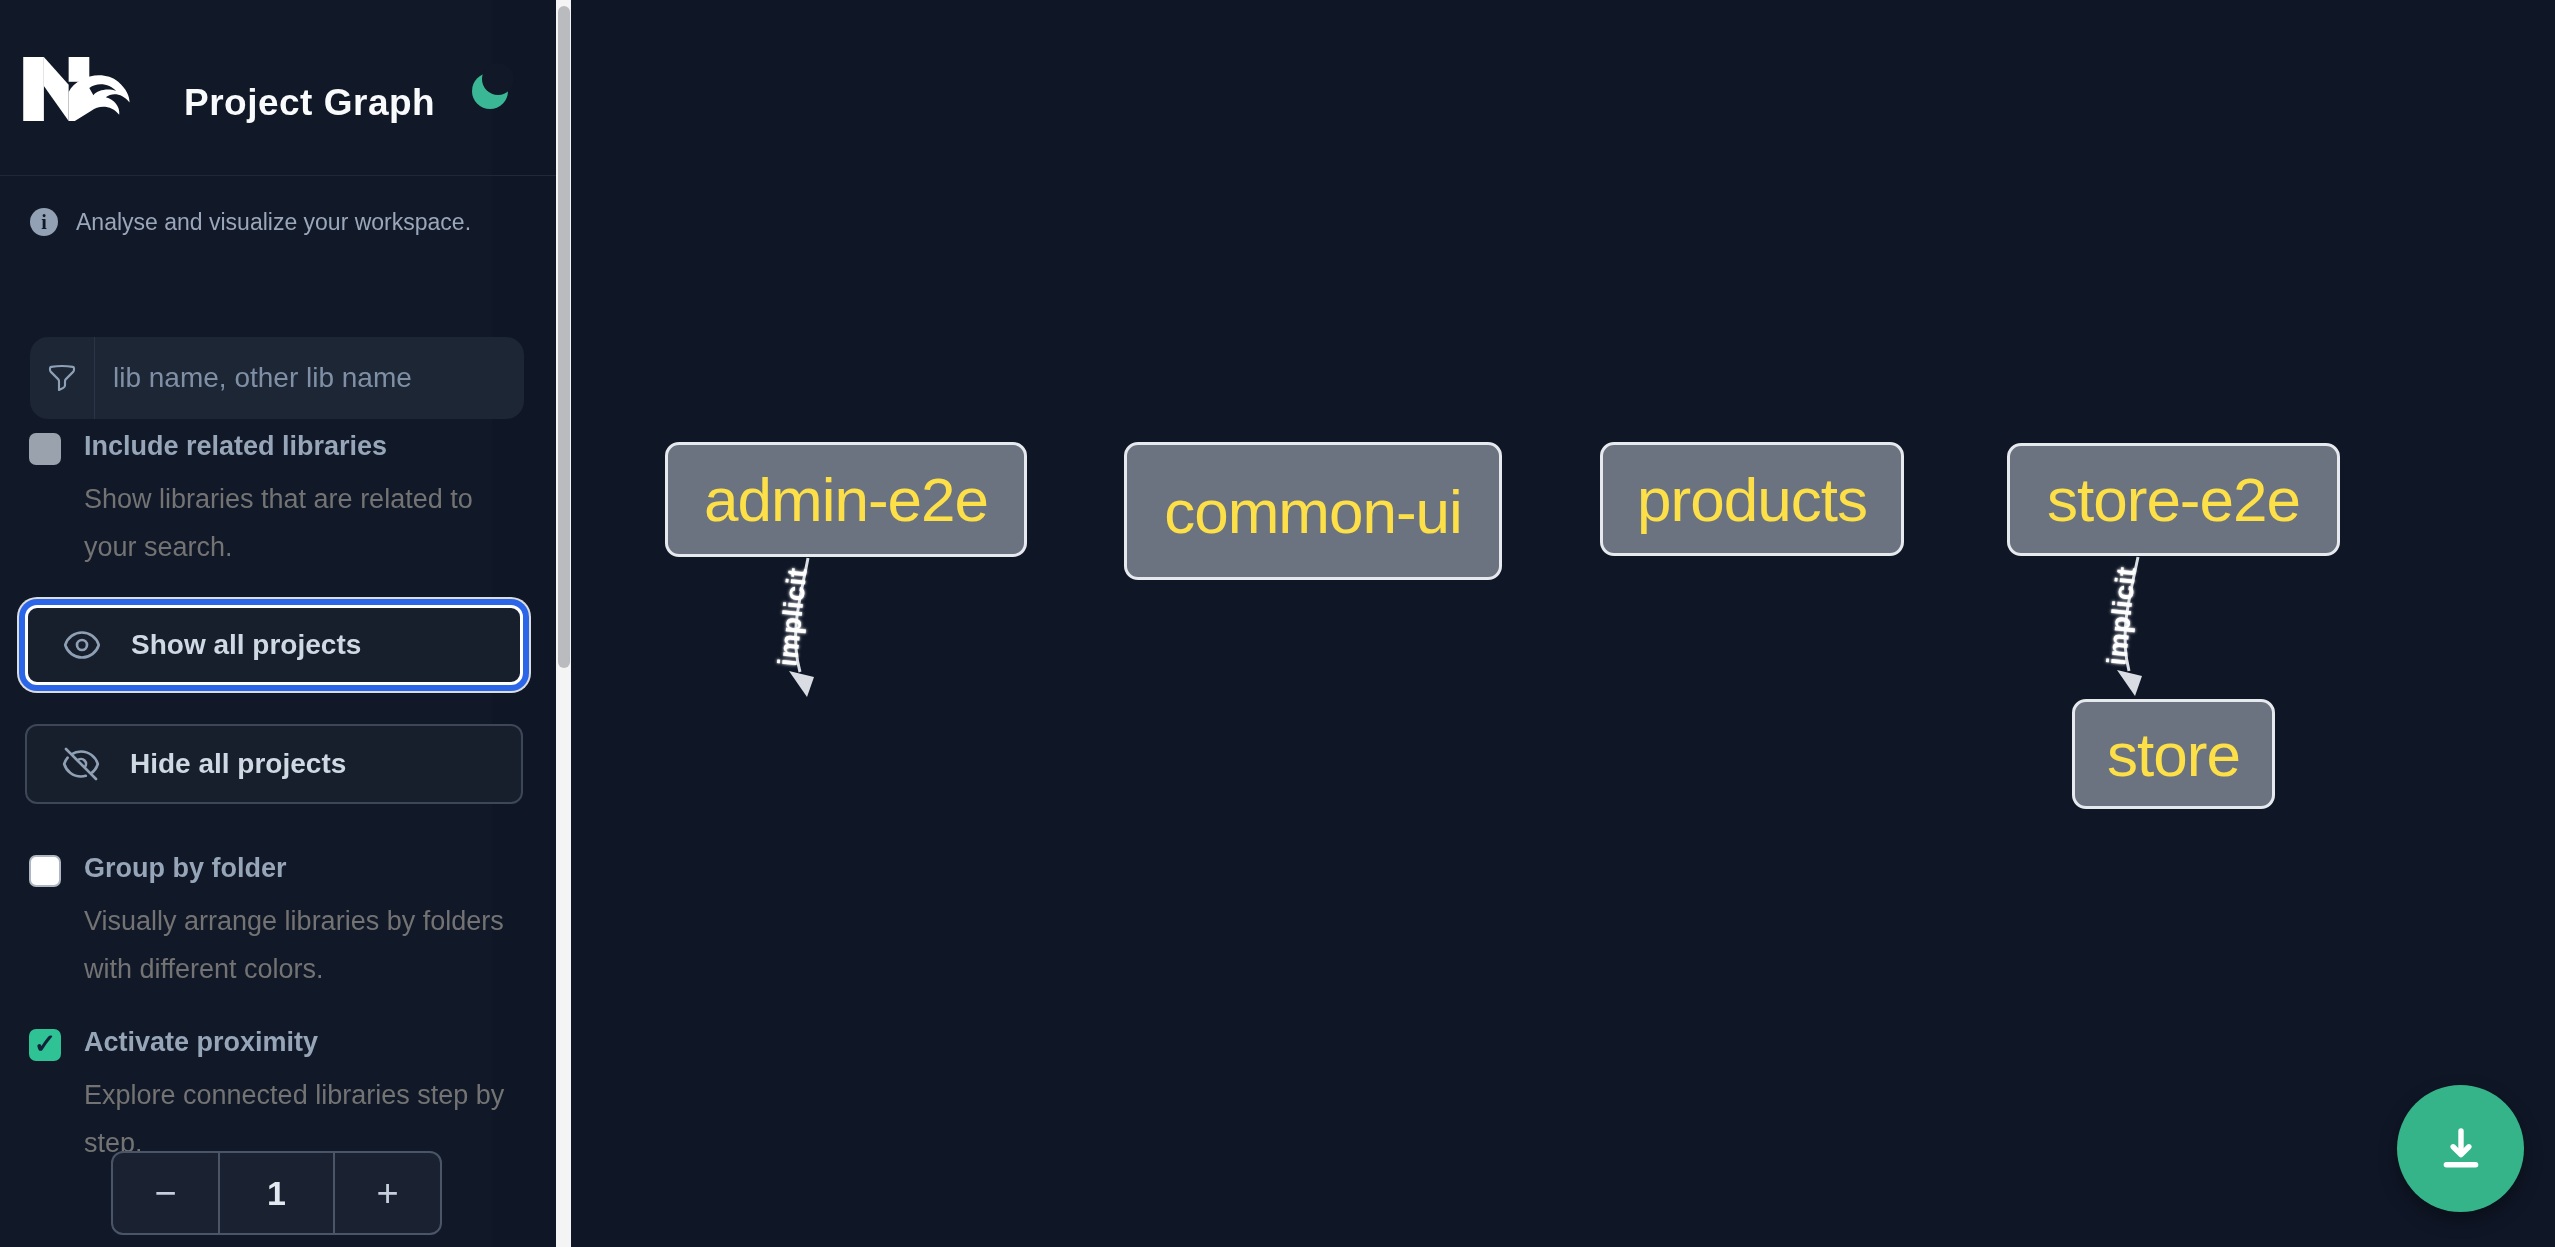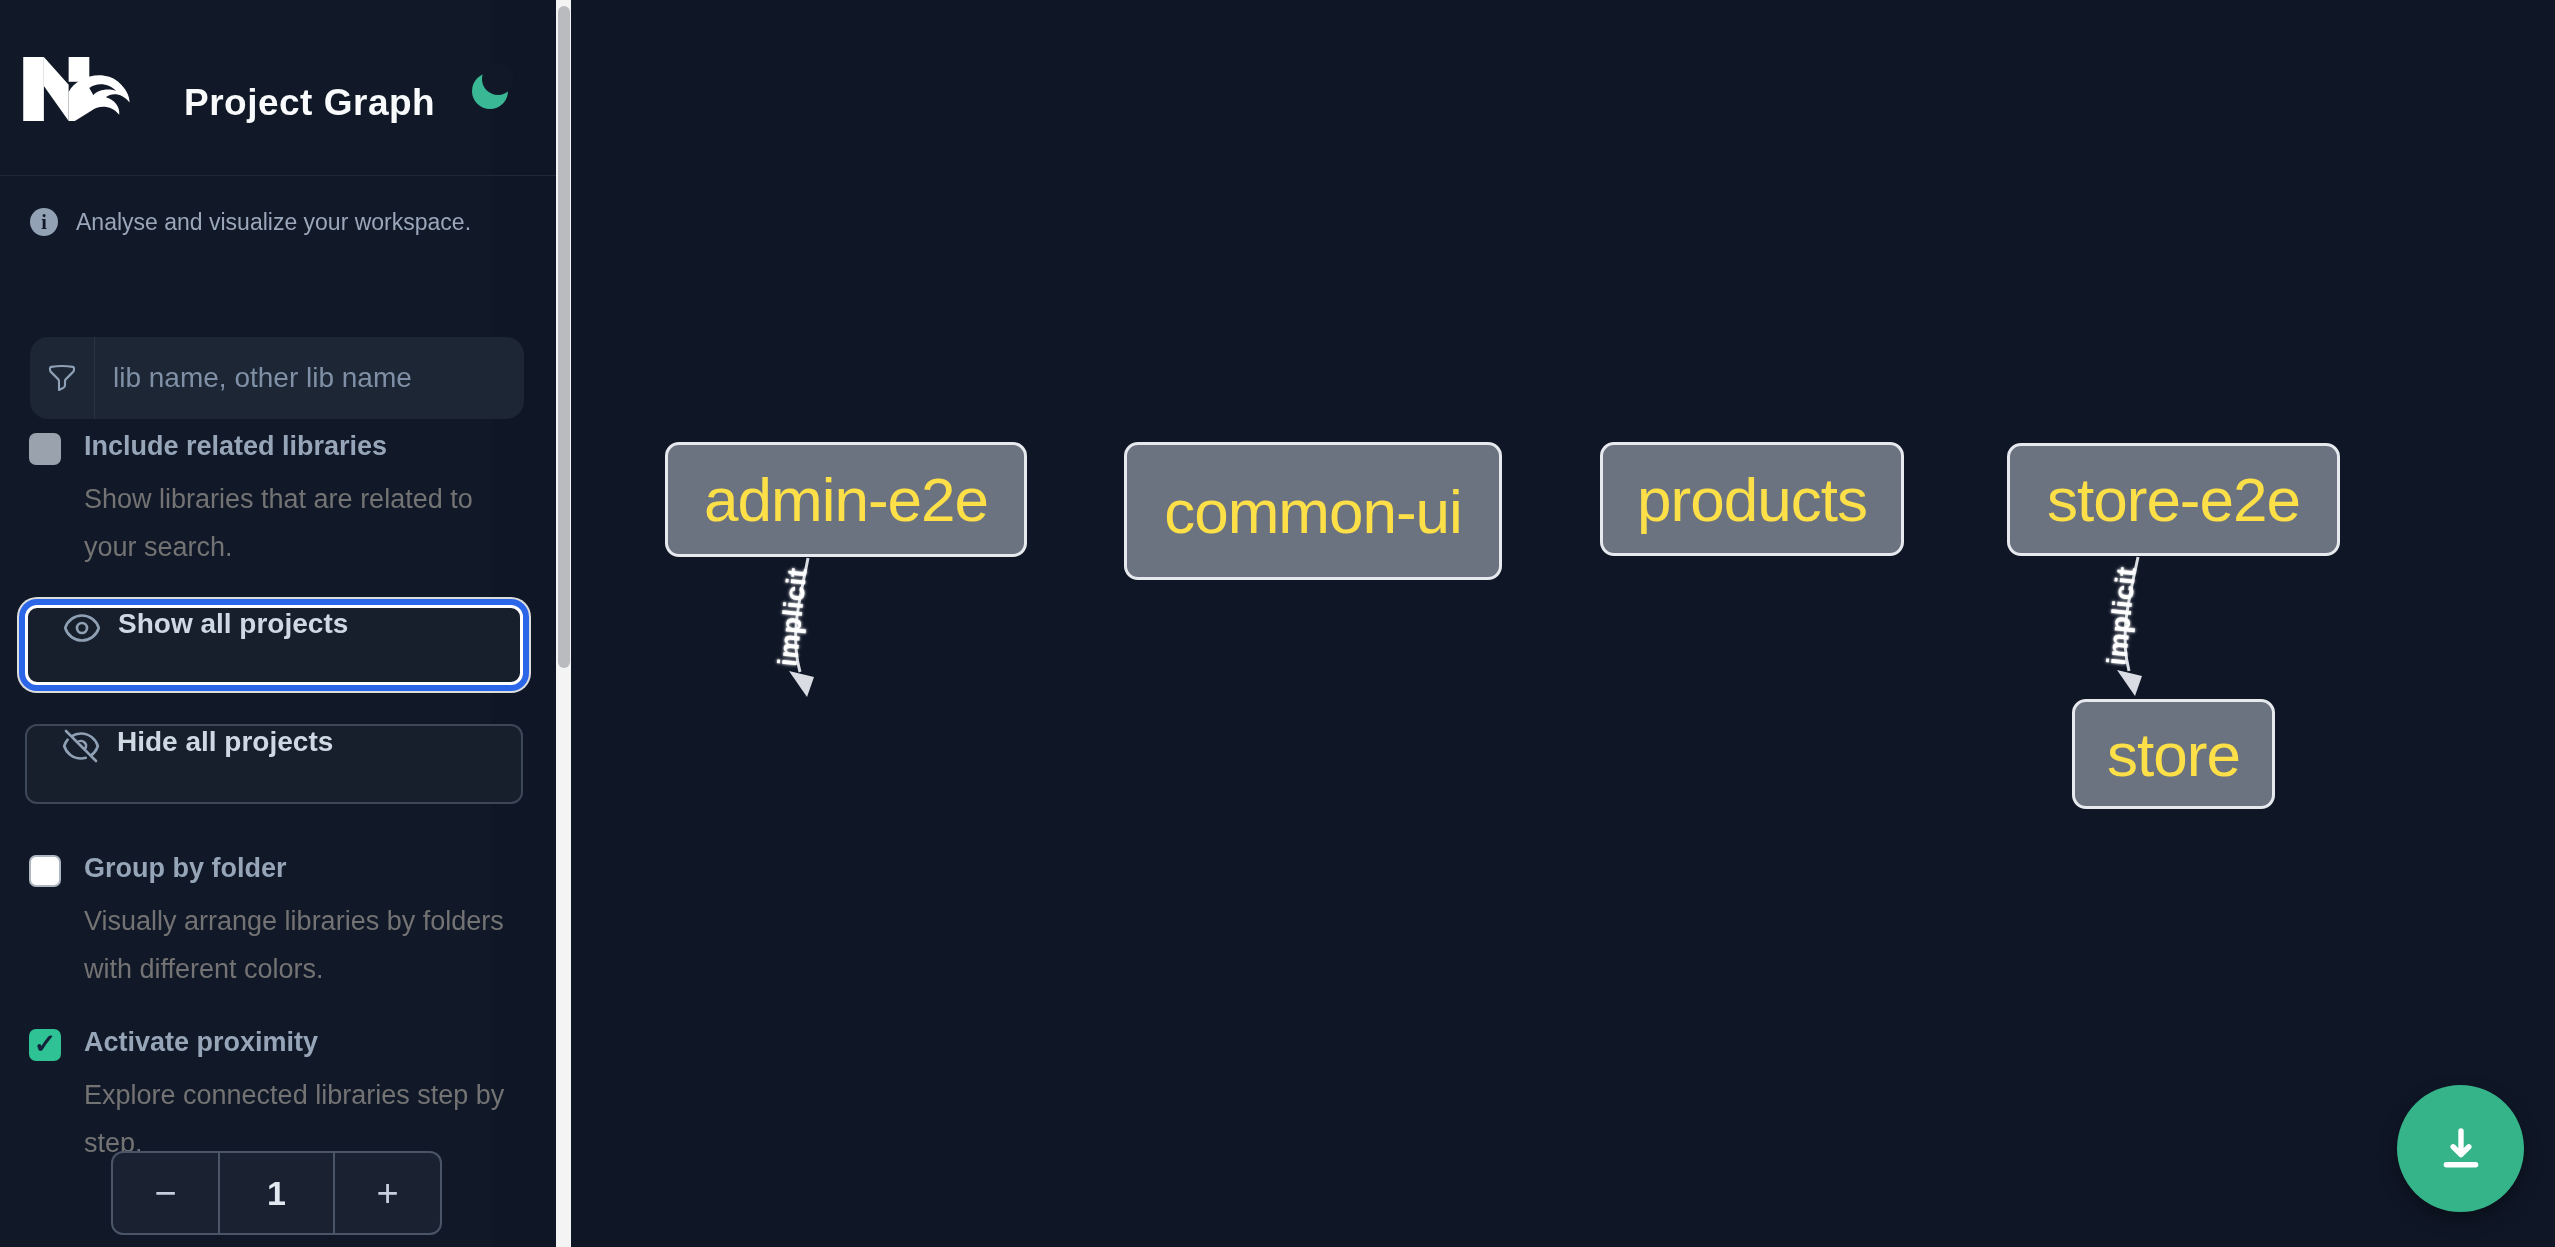--- a/index.html
+++ b/index.html
@@ -41,22 +41,22 @@
   .cb-box.cb-muted { background:#9aa2ad; border-color:#9aa2ad; }
   .cb-box[data-checked="true"] { background:#2fc295; border-color:#2fc295; }
   .cb-box[data-checked="true"]::after { content:"✓"; color:#13233a; font-size:27px; font-weight:800;
             line-height:1; margin-top:-2px; }
   .cb-label { position:absolute; left:55px; top:0; font-size:27px; font-weight:700; color:#96a5b8;
               white-space:nowrap; }
   .cb-desc { position:absolute; left:55px; top:44px; width:440px; font-size:27px; line-height:48px;
              color:#737373; }
 
   .sb-btn { position:absolute; left:25px; width:498px; height:80px; background:#171f2d;
-            border:2px solid #3c4758; border-radius:12px; display:flex; align-items:flex-start;
-            gap:16px; padding-left:34px; cursor:pointer; color:#cfd9e4;
+            border:2px solid #3c4758; border-radius:12px; display:flex; align-items:center;
+            gap:29px; padding-left:34px; cursor:pointer; color:#cfd9e4;
             font-size:28px; font-weight:700; font-family:"Liberation Sans", sans-serif; }
   .sb-btn.focused { border:3px solid #fff;
             box-shadow:0 0 0 6px #2c66e8, 0 0 0 8px rgba(255,255,255,.85); }
   .sb-btn .ic { width:40px; height:40px; flex:0 0 auto; }
 
   .stepper { position:absolute; left:111px; top:1151px; width:331px; height:84px;
              border:2px solid #4a5668; border-radius:12px; display:flex; background:#1a2231; }
   .stepper button { background:transparent; border:none; color:#c6d0dc; font-size:38px;
                     width:105px; cursor:pointer; font-family:"Liberation Sans", sans-serif; }
   .stepper .step-val { width:117px; display:flex; align-items:center; justify-content:center;

